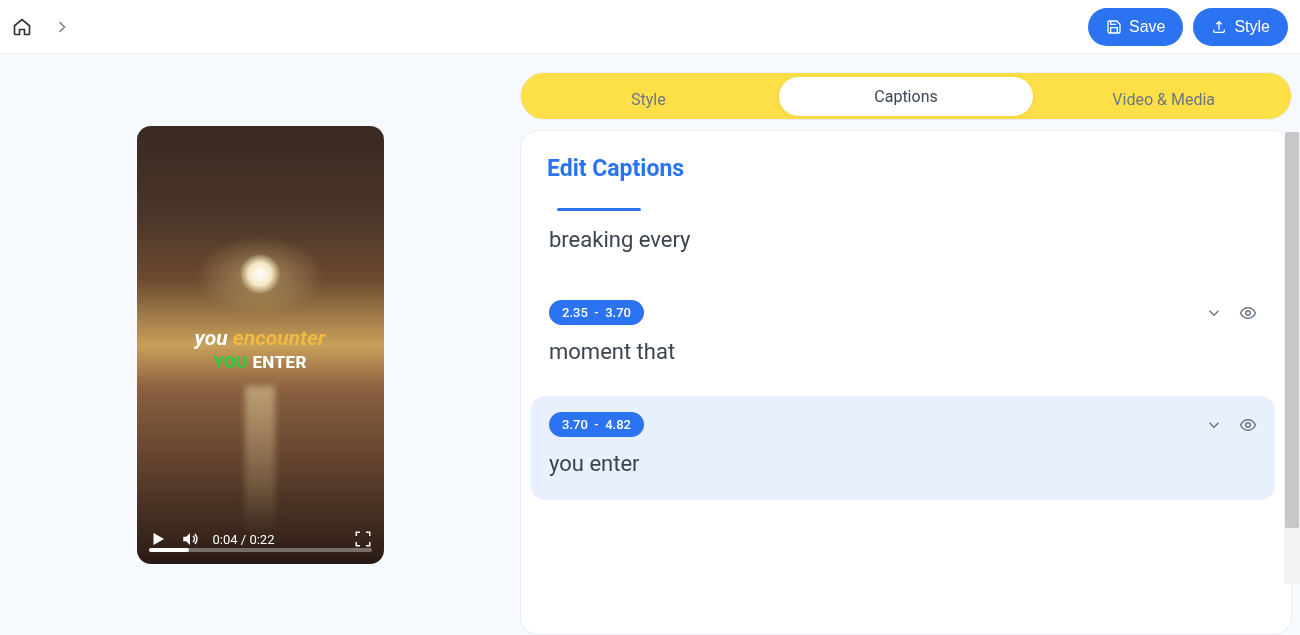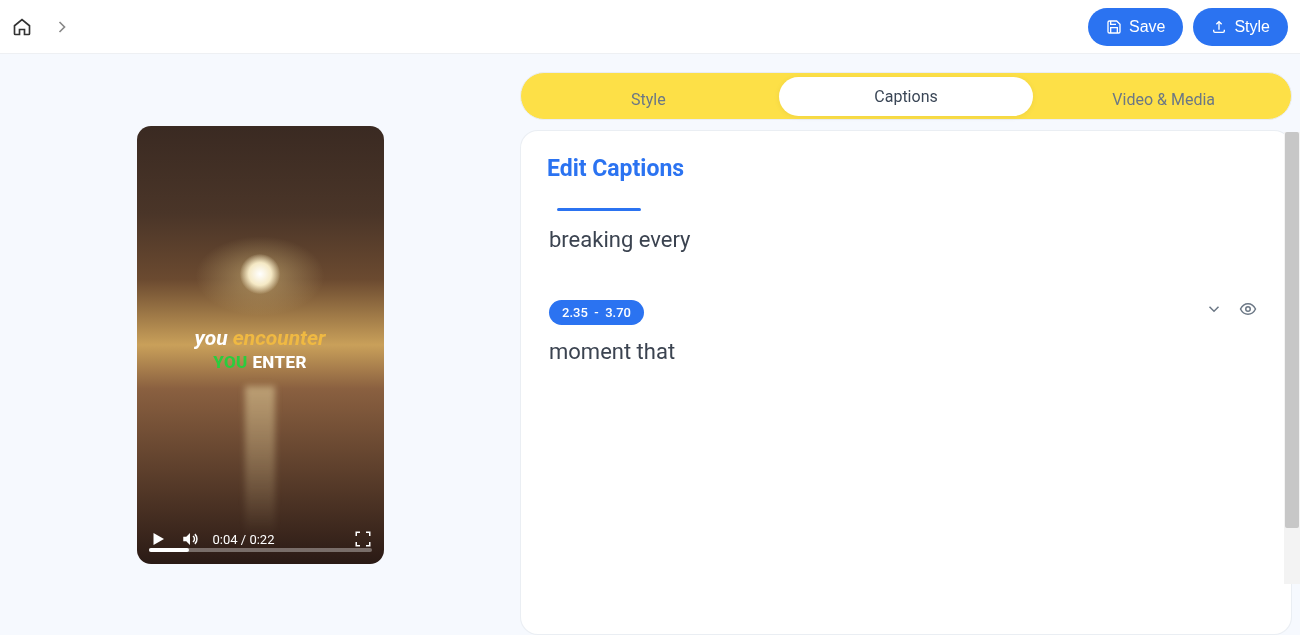--- a/index.html
+++ b/index.html
@@ -201,20 +201,21 @@
   padding: 0 16px 0 10px;
 }
 .caption-item {
   padding: 16px 18px 24px 18px;
   border-radius: 14px;
   margin-bottom: 8px;
 }
 .caption-item.active { background: #e9f0fd; }
 .cap-head {
   display: flex;
+  align-items: center;
   justify-content: space-between;
 }
 .time-badge {
   background: #2b73f1;
   color: #fff;
   font-size: 13px;
   padding: 5px 13px;
   border-radius: 13px;
   font-weight: 500;
 }
@@ -350,20 +351,35 @@
                 </svg>
               <svg viewBox="0 0 24 24" fill="none" stroke="currentColor" stroke-width="2">
                   <path d="M2 12s3.5-7 10-7 10 7 10 7-3.5 7-10 7S2 12 2 12z"></path>
                   <circle cx="12" cy="12" r="3"></circle>
                 </svg>
             </div>
           </div>
           <div class="cap-text">moment that</div>
         </div>
 
+        <div class="caption-item active">
+          <div class="cap-head">
+            <span class="time-badge"><span>3.70</span> &nbsp;-&nbsp; <span>4.82</span></span>
+            <div class="cap-actions">
+              <svg viewBox="0 0 24 24" fill="none" stroke="currentColor" stroke-width="2">
+                  <polyline points="6 9 12 15 18 9"></polyline>
+                </svg>
+              <svg viewBox="0 0 24 24" fill="none" stroke="currentColor" stroke-width="2">
+                  <path d="M2 12s3.5-7 10-7 10 7 10 7-3.5 7-10 7S2 12 2 12z"></path>
+                  <circle cx="12" cy="12" r="3"></circle>
+                </svg>
+            </div>
+          </div>
+          <div class="cap-text">you enter</div>
+        </div>
 
         <div class="caption-item" style="padding-bottom:60px;">
           <div class="cap-head">
             <span class="time-badge" style="visibility:hidden;">x</span>
           </div>
         </div>
 
       </div>
     </div>
 

